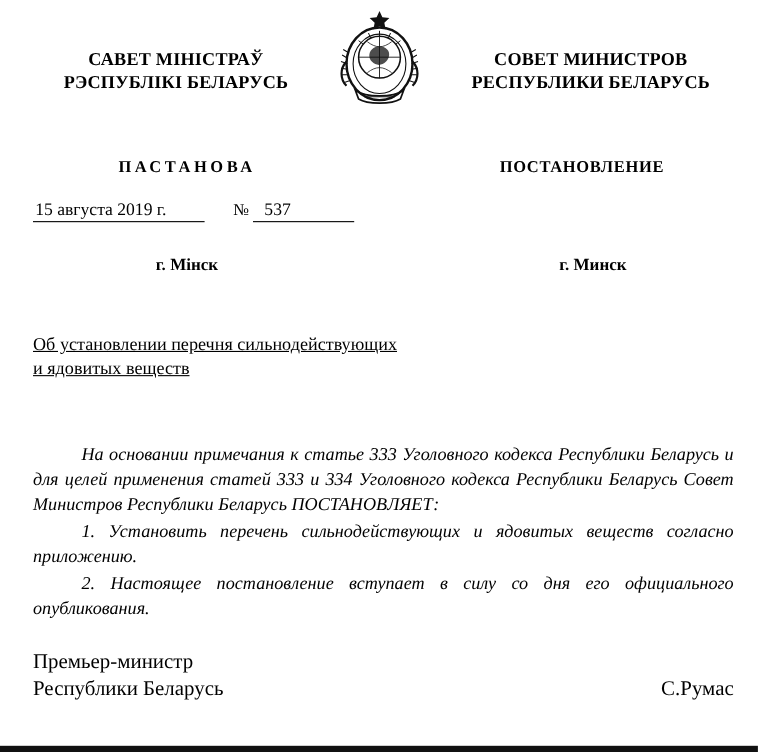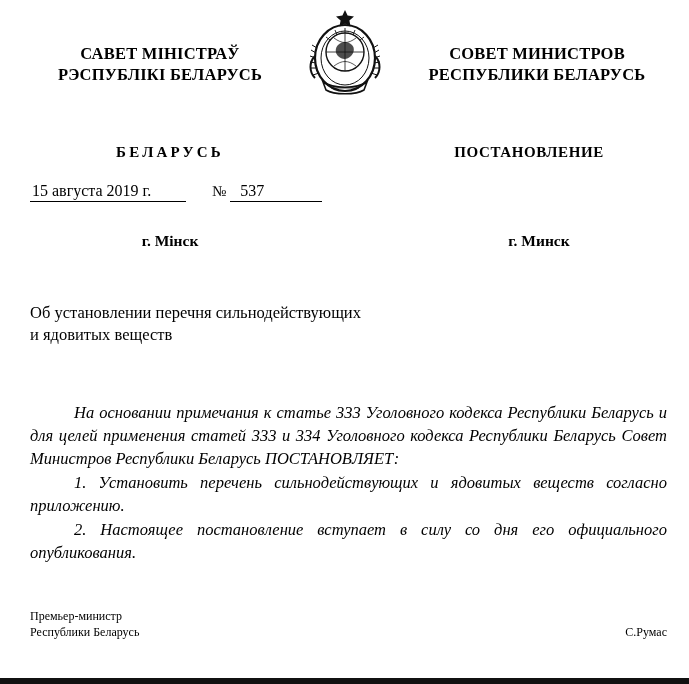--- a/index.html
+++ b/index.html
@@ -114,20 +114,21 @@
   .city.right { right: 40px; width: 220px; }
 
   
   .subject {
     margin-top: 46px;
     padding-left: 30px;
     font-size: 16.5px;
     line-height: 1.35;
     white-space: pre-line;
     max-width: 470px;
+    text-decoration: underline;
   }
 
   
   .body-text {
     margin-top: 54px;
     padding-left: 30px;
     padding-right: 22px;
     font-size: 16.5px;
     line-height: 1.42;
     text-align: justify;
@@ -137,21 +138,21 @@
     text-indent: 44px;
     font-style: italic;
   }
 
   
   .signature {
     position: absolute;
     left: 30px;
     right: 22px;
     bottom: 44px;
-    font-size: 12px;
+    font-size: 19px;
     line-height: 1.35;
   }
   .sig-row {
     display: flex;
     justify-content: space-between;
     align-items: flex-end;
   }
   .sig-post {
     white-space: pre-line;
   }
@@ -207,21 +208,21 @@
       </svg>
     </div>
 
     <div class="org-title left">САВЕТ МІНІСТРАЎ
 РЭСПУБЛІКІ БЕЛАРУСЬ</div>
     <div class="org-title right">СОВЕТ МИНИСТРОВ
 РЕСПУБЛИКИ БЕЛАРУСЬ</div>
   </div>
 
   <div class="doctype-row">
-    <div class="doctype left">БЕЛАРУСЬ</div>
+    <div class="doctype left">ПАСТАНОВА</div>
     <div class="doctype right">ПОСТАНОВЛЕНИЕ</div>
   </div>
 
   <div class="datenum">
     <span class="date-field">15 августа 2019 г.</span>
     <span class="num-label">№</span>
     <span class="num-field">537</span>
   </div>
 
   <div class="city-row">

